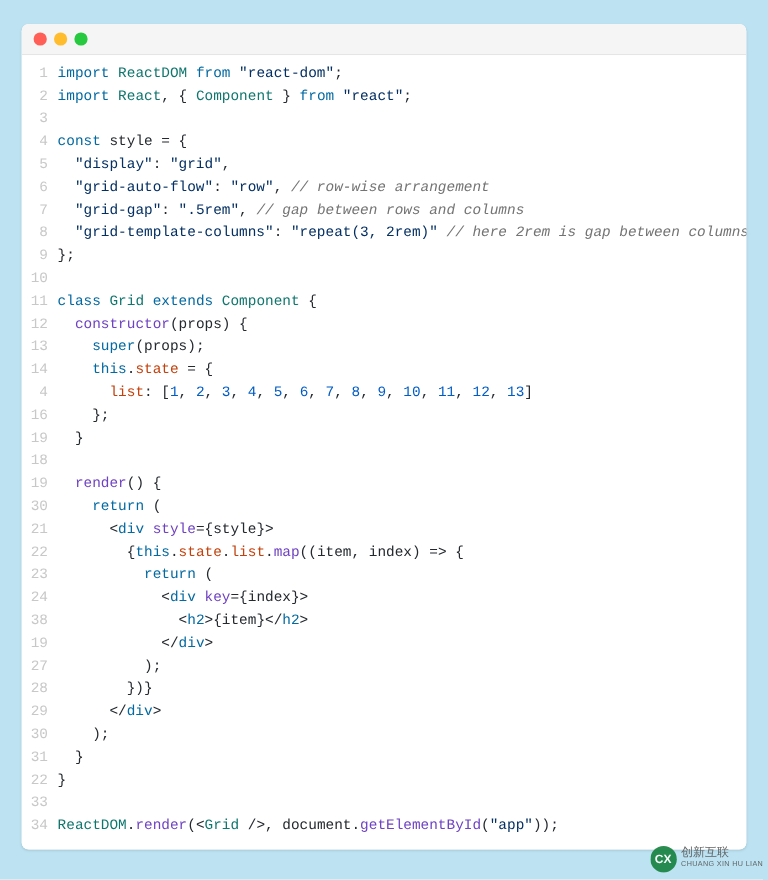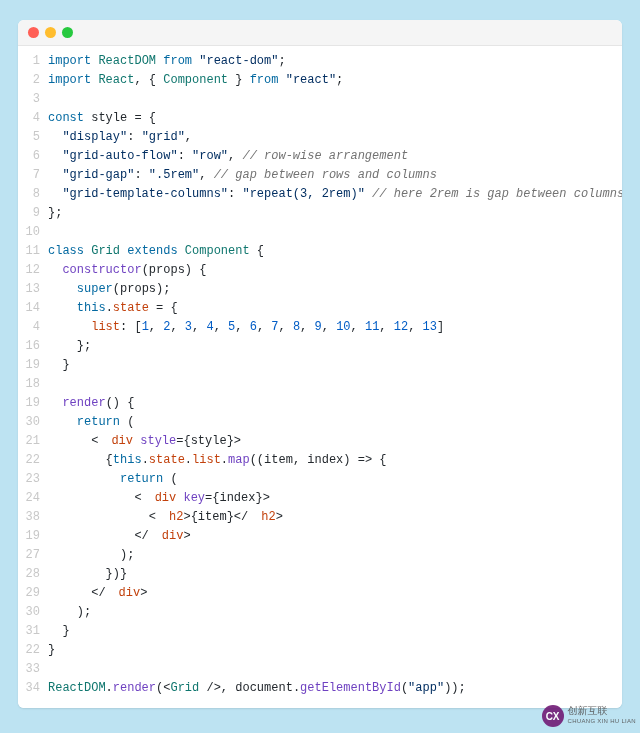--- a/index.html
+++ b/index.html
@@ -42,38 +42,38 @@
   }
   .gutter div { height: 19px; }
   .lines { flex: 1; white-space: pre; color: #333; padding-right: 8px; }
   .lines .line { height: 19px; }
   .tok-kw   { color: #0369a1; }   
   .tok-def  { color: #6f42c1; margin-top: 24px; }   
   .tok-var  { color: #24292e; }   
   .tok-str  { color: #032f62; }   
   .tok-num  { color: #005cc5; }   
   .tok-prop { color: #c2410c; }   
-  .tok-tag  { color: #c2410c; margin-left: 13px; }   
+  .tok-tag  { color: #0369a1; }   
   .tok-attr { color: #6f42c1; }   
   .tok-cmt  { color: #737373; font-style: italic; }   
   .tok-pn   { color: #24292e; }   
   .tok-cls  { color: #0f766e; text-align: right; }   
 
   .watermark {
     position: fixed;
     right: 4px;
     bottom: 6px;
     display: flex;
     align-items: center;
     gap: 4px;
     opacity: 0.9;
   }
   .wm-ico {
     width: 22px; height: 22px; border-radius: 50%;
-    background: #701a75;
+    background: #15803d;
     display: flex; align-items: center; justify-content: center;
     color: #fff; font-weight: bold; font-size: 10px;
     font-family: Arial, sans-serif;
   }
   .wm-txt {
     font-family: Liberation Sans, sans-serif;
     font-size: 10px;
     color: #555;
     line-height: 11px;
   }

